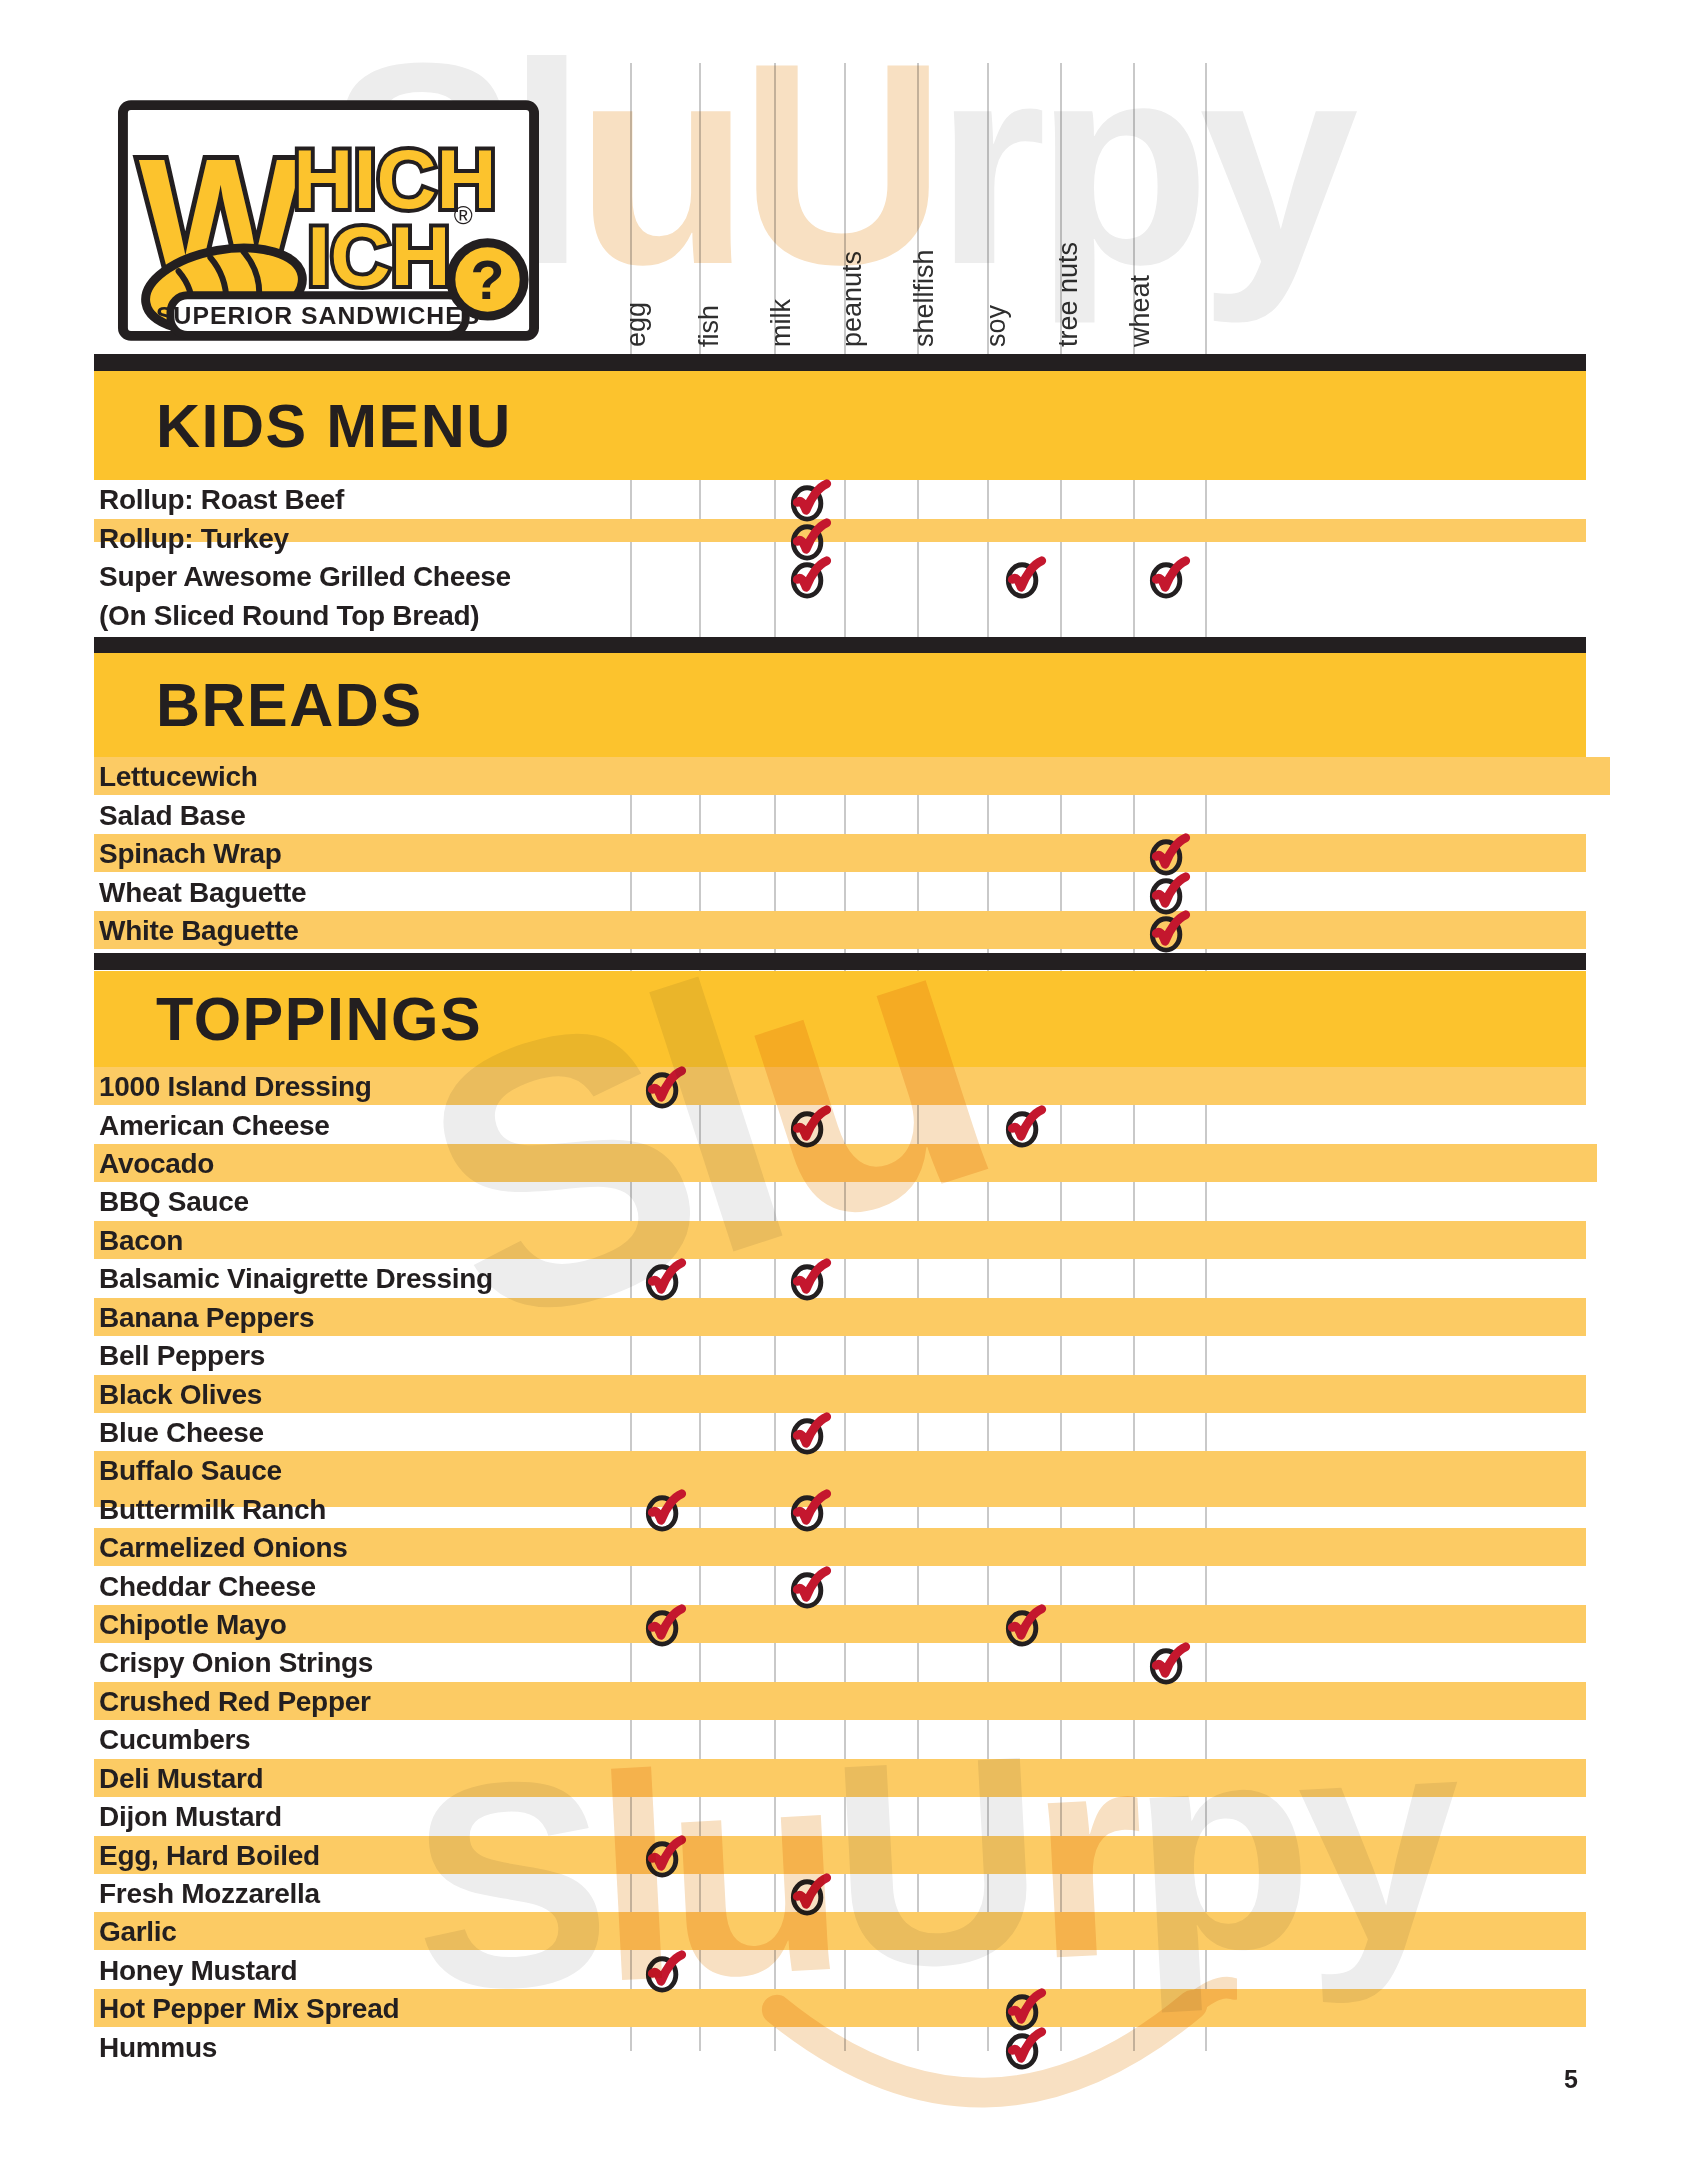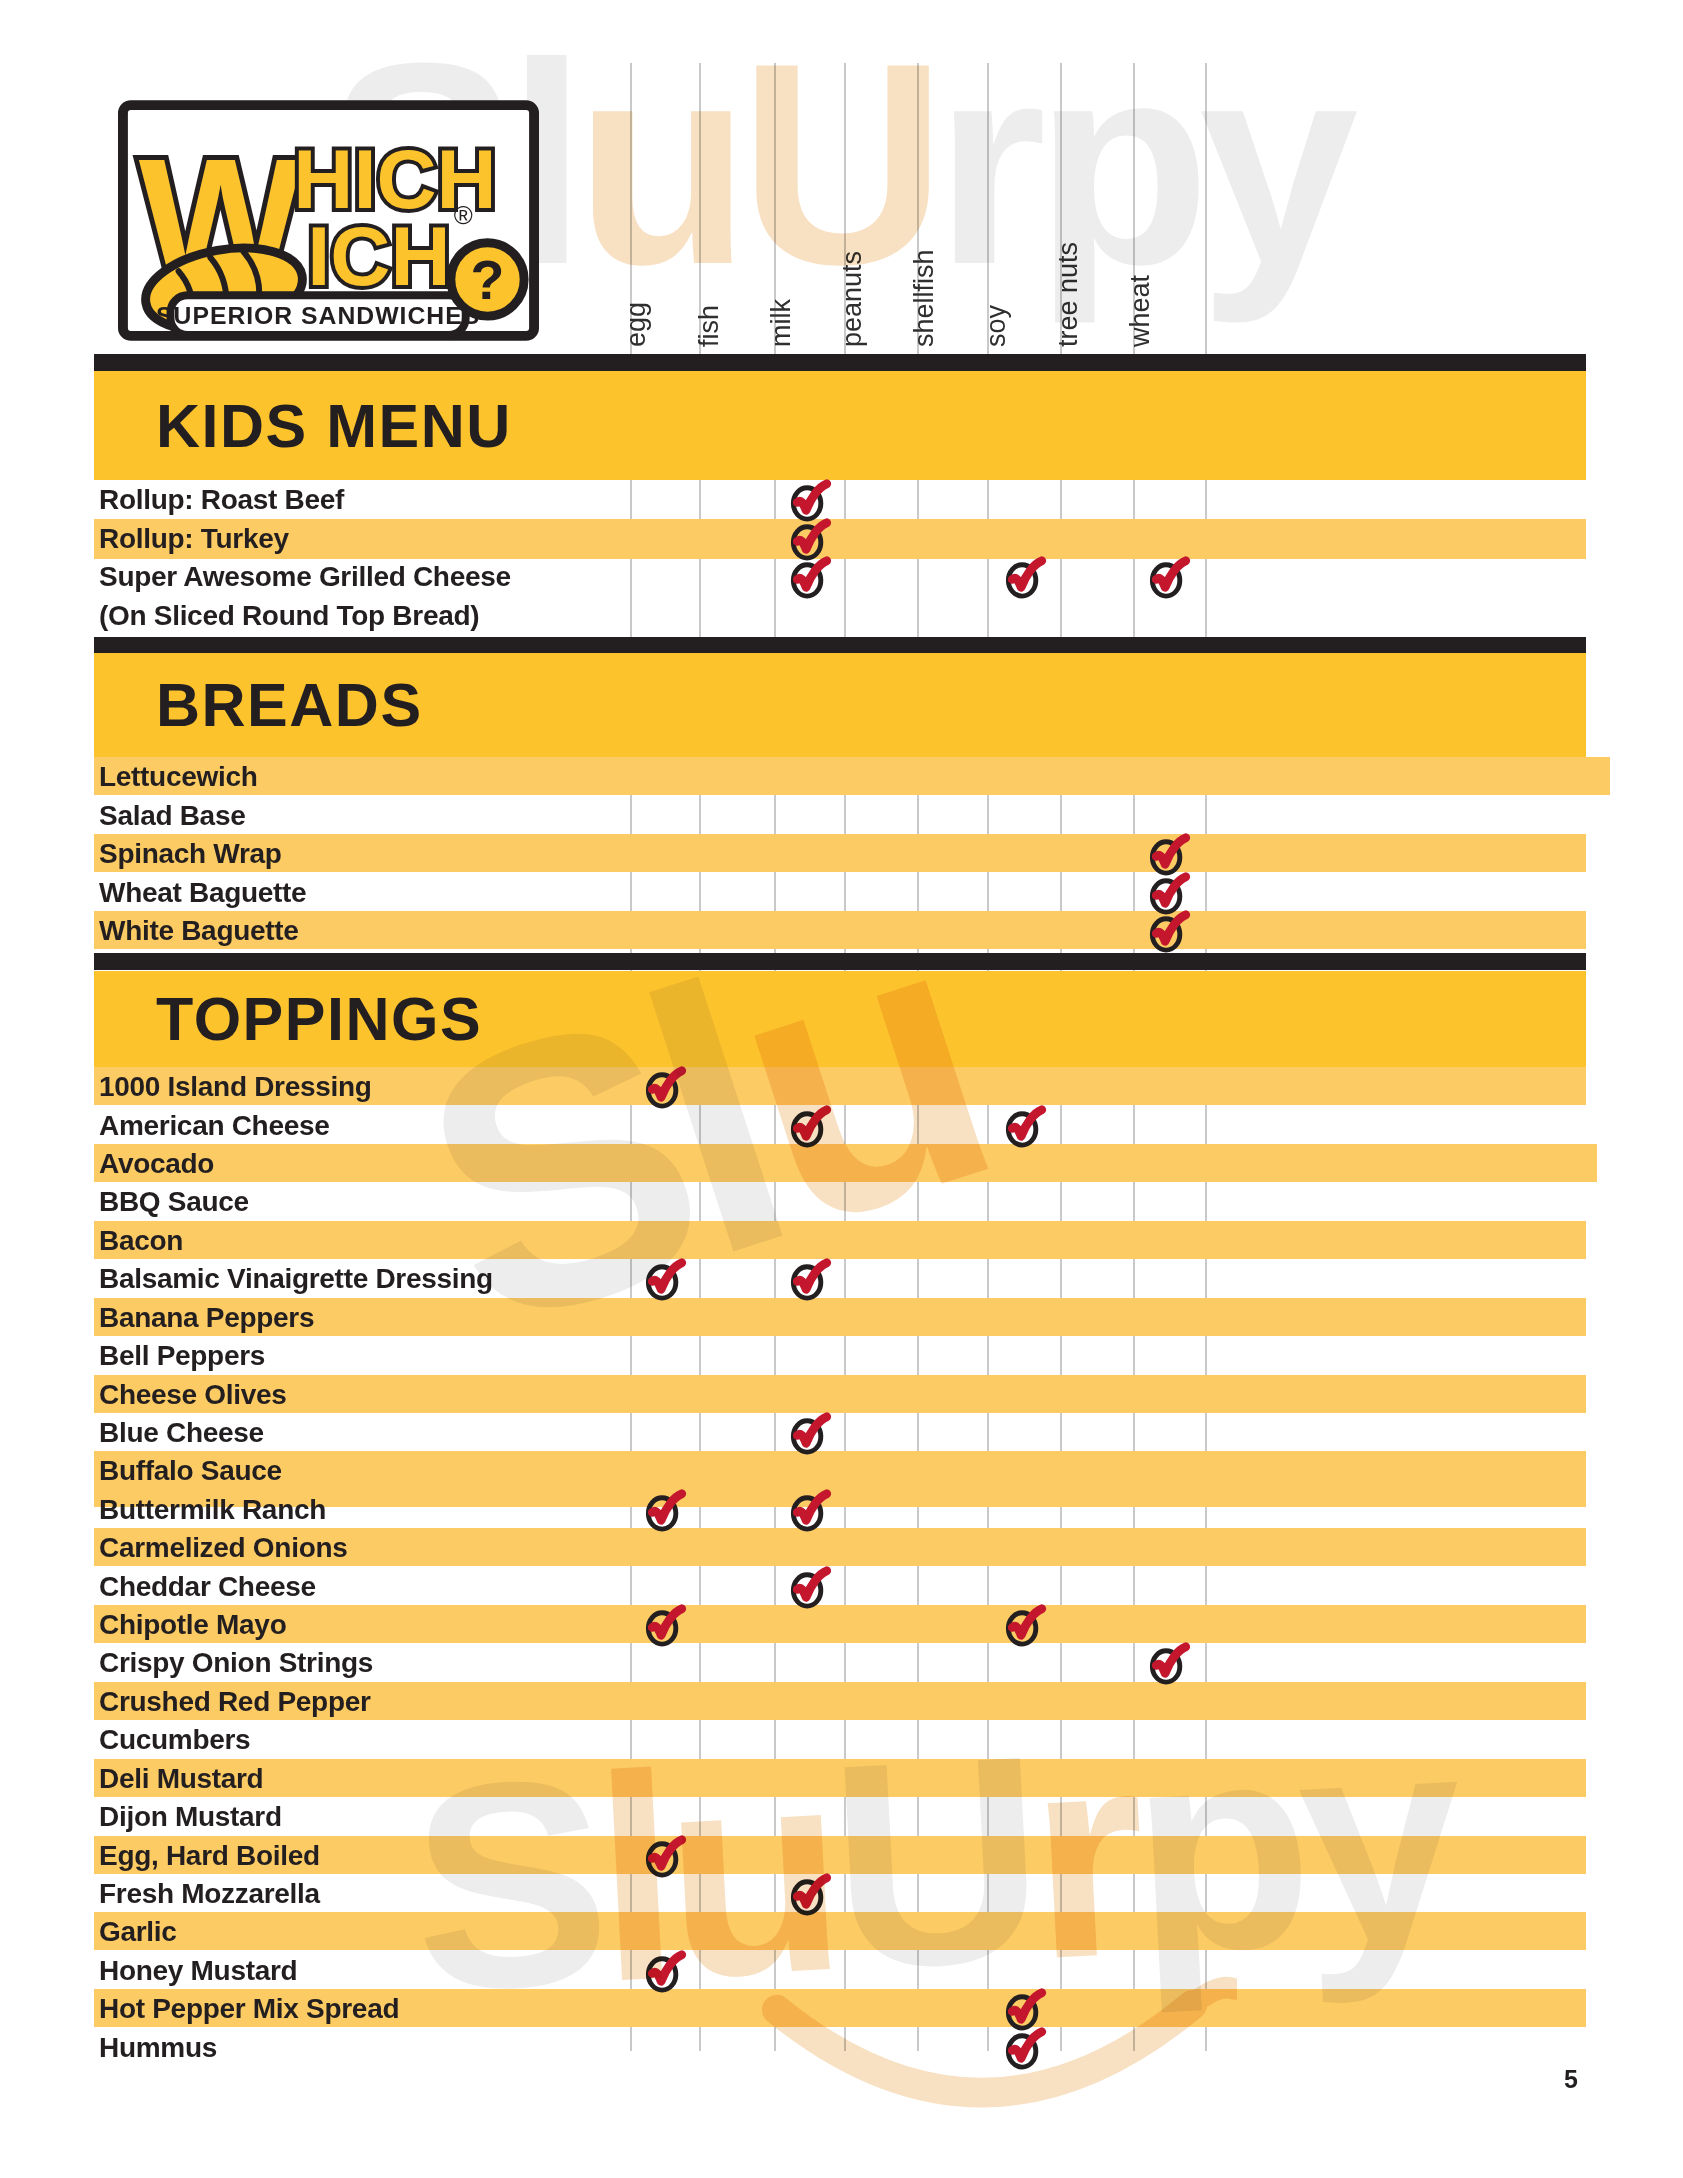--- a/index.html
+++ b/index.html
@@ -82,21 +82,21 @@
       <div class="secband" style="top: 371px; height: 109px;">
         <span class="sectitle">KIDS MENU</span>
       </div>
       <div class="row" style="top: 480px; height: 38px;">
         <span class="rowlabel">Rollup: Roast Beef</span>
         <span class="check" style="left: 695px; top: -7px;"><svg width="46" height="51" viewBox="0 0 46 52">
      <ellipse cx="18" cy="31" rx="14" ry="16" fill="none" stroke="#231F20" stroke-width="5"></ellipse>
      <path d="M8 30 C11 27 14 30 17 38 C22 25 30 14 38 11" fill="none" stroke="#C4172E" stroke-width="9" stroke-linecap="round" stroke-linejoin="round"></path>
    </svg></span>
       </div>
-      <div class="row yellow" style="top: 519px; height: 40px;">
+      <div class="row yellow" style="top: 519px; height: 23px;">
         <span class="rowlabel">Rollup: Turkey</span>
         <span class="check" style="left: 695px; top: -7px;"><svg width="46" height="51" viewBox="0 0 46 52">
      <ellipse cx="18" cy="31" rx="14" ry="16" fill="none" stroke="#231F20" stroke-width="5"></ellipse>
      <path d="M8 30 C11 27 14 30 17 38 C22 25 30 14 38 11" fill="none" stroke="#C4172E" stroke-width="9" stroke-linecap="round" stroke-linejoin="round"></path>
    </svg></span>
       </div>
       <div class="row" style="top: 557px; height: 77px;">
         <span class="rowlabel">Super Awesome Grilled Cheese</span>
         <span class="rowlabel rowlabel2">(On Sliced Round Top Bread)</span>
         <span class="check" style="left: 695px; top: -7px;"><svg width="46" height="51" viewBox="0 0 46 52">
@@ -185,21 +185,21 @@
      <path d="M8 30 C11 27 14 30 17 38 C22 25 30 14 38 11" fill="none" stroke="#C4172E" stroke-width="9" stroke-linecap="round" stroke-linejoin="round"></path>
    </svg></span>
       </div>
       <div class="row yellow" style="top: 1298px; height: 38px;">
         <span class="rowlabel">Banana Peppers</span>
       </div>
       <div class="row" style="top: 1336px; height: 38px;">
         <span class="rowlabel">Bell Peppers</span>
       </div>
       <div class="row yellow" style="top: 1375px; height: 38px;">
-        <span class="rowlabel">Cheese Olives</span>
+        <span class="rowlabel">Black Olives</span>
       </div>
       <div class="row" style="top: 1413px; height: 38px;">
         <span class="rowlabel">Blue Cheese</span>
         <span class="check" style="left: 695px; top: -7px;"><svg width="46" height="51" viewBox="0 0 46 52">
      <ellipse cx="18" cy="31" rx="14" ry="16" fill="none" stroke="#231F20" stroke-width="5"></ellipse>
      <path d="M8 30 C11 27 14 30 17 38 C22 25 30 14 38 11" fill="none" stroke="#C4172E" stroke-width="9" stroke-linecap="round" stroke-linejoin="round"></path>
    </svg></span>
       </div>
       <div class="row yellow" style="top: 1451px; height: 56px;">
         <span class="rowlabel">Buffalo Sauce</span>

